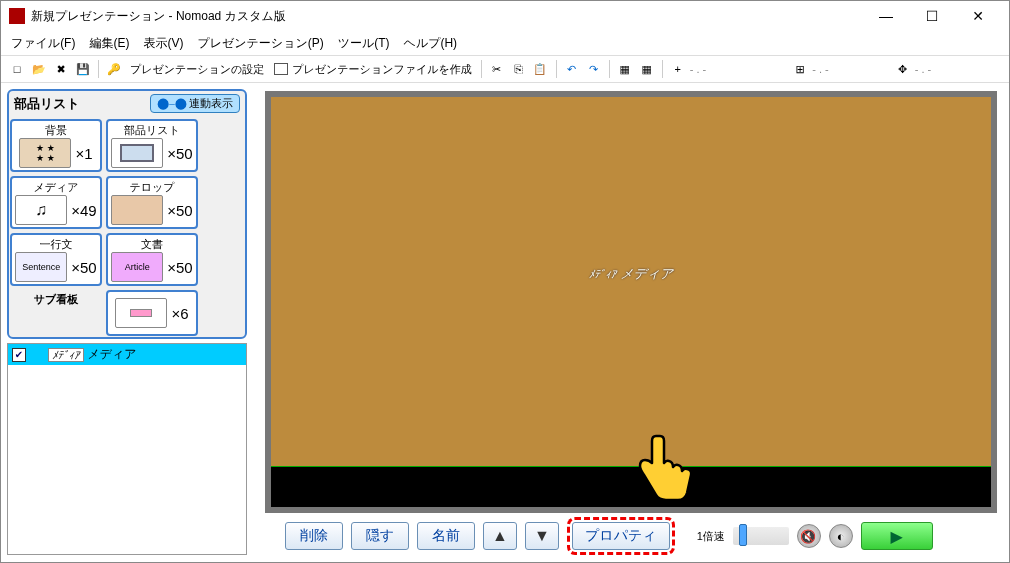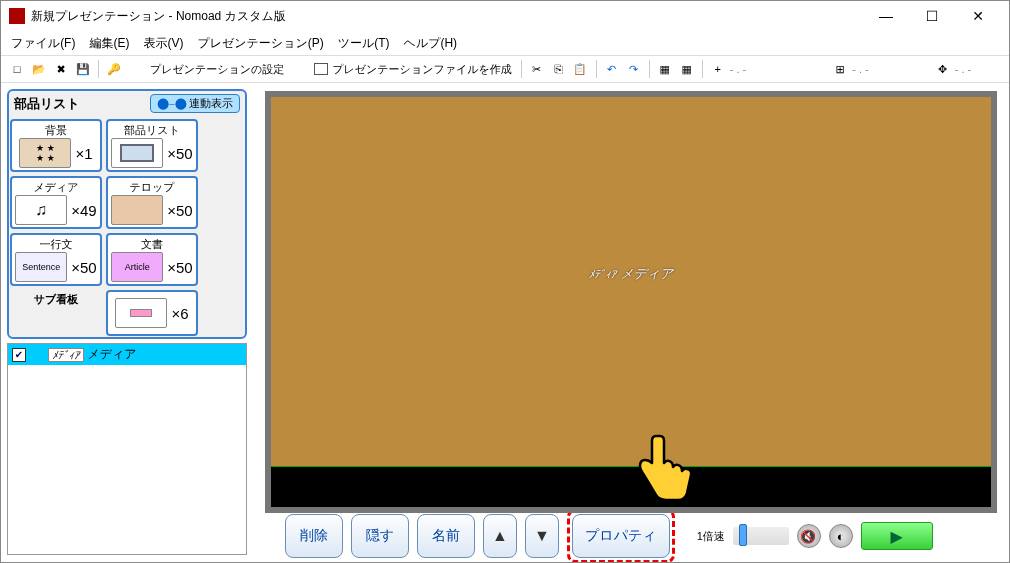--- a/index.html
+++ b/index.html
@@ -10,21 +10,21 @@
 .titlebar .title { font-size: 12px; flex: 1; }
 .titlebar .win-btns { display: flex; }
 .titlebar .win-btn { width: 46px; height: 30px; display: flex; align-items: center; justify-content: center; font-size: 14px; }
 
 .menubar { height: 24px; display: flex; align-items: center; padding: 0 4px; font-size: 12px; gap: 2px; }
 .menubar .menu-item { padding: 2px 6px; }
 
 .toolbar { height: 28px; display: flex; align-items: center; padding: 0 6px; gap: 2px; border-top: 1px solid #ddd; border-bottom: 1px solid #ddd; font-size: 11px; }
 .toolbar .tb-btn { width: 20px; height: 20px; display: flex; align-items: center; justify-content: center; }
 .toolbar .tb-sep { width: 1px; height: 18px; background: #ccc; margin: 0 3px; }
-.toolbar .tb-text-btn { display: flex; align-items: center; gap: 4px; padding: 0 4px; height: 22px; margin-left: 20px; }
+.toolbar .tb-text-btn { display: flex; align-items: center; gap: 4px; padding: 0 4px; height: 22px; }
 
 .main { display: flex; height: 478px; }
 
 .left-panel { width: 252px; padding: 6px; display: flex; flex-direction: column; gap: 4px; }
 
 .parts-box { border: 2px solid #4080d0; border-radius: 6px; background: #f0f0f0; padding: 1px; }
 .parts-header { display: flex; align-items: center; justify-content: space-between; padding: 2px 4px; margin-bottom: 4px; }
 .parts-title { font-weight: bold; font-size: 13px; }
 .link-badge { background: #b0e0ff; border: 1px solid #3080c0; border-radius: 4px; padding: 1px 6px; font-size: 11px; display: flex; align-items: center; gap: 2px; }
 
@@ -43,21 +43,21 @@
 
 .right-panel { flex: 1; padding: 8px 12px; display: flex; flex-direction: column; gap: 6px; }
 
 .canvas-wrap { flex: 1; border: 6px solid #777; background: #1a1a1a; position: relative; display: flex; flex-direction: column; }
 .canvas-body { flex: 1; background: #bd8b3d; border-bottom: 1px solid #0a0; position: relative; }
 .canvas-footer { height: 40px; background: #000; }
 .media-tag { position: absolute; left: 50%; top: 48%; transform: translate(-50%,-50%); color: #ffe; font-style: italic; font-size: 13px; display: flex; align-items: baseline; gap: 4px; text-shadow: 0 0 2px #003; }
 .media-tag .small { font-size: 11px; }
 
 .bottom-bar { height: 34px; display: flex; align-items: center; gap: 8px; padding: 0 20px; }
-.btn { background: linear-gradient(#fdfdff,#dce8f5); border: 1px solid #6a8fb5; border-radius: 8px; height: 44px; padding: 0 12px; font-size: 14px; color: #0040a0; display: flex; align-items: center; justify-content: center; min-width: 58px; }
+.btn { background: linear-gradient(#fdfdff,#dce8f5); border: 1px solid #6a8fb5; border-radius: 3px; height: 28px; padding: 0 12px; font-size: 14px; color: #0040a0; display: flex; align-items: center; justify-content: center; min-width: 58px; }
 .btn.icon { min-width: 34px; padding: 0; font-size: 16px; color: #333; }
 .prop-highlight { border: 3px dashed #e00; border-radius: 8px; padding: 2px; }
 .speed-label { font-size: 11px; }
 .speed-slider { width: 56px; height: 18px; background: linear-gradient(#eee,#ddd); position: relative; border-radius: 2px; }
 .speed-slider .thumb { position: absolute; left: 6px; top: -3px; width: 8px; height: 22px; background: #4fa7ff; border: 1px solid #2a6fb0; border-radius: 2px; }
 
 .play-btn { width: 72px; height: 28px; background: linear-gradient(#8cff8c,#39d039); border: 1px solid #2a9a2a; border-radius: 3px; display: flex; align-items: center; justify-content: center; }
 .round-icon { width: 24px; height: 24px; border-radius: 50%; background: radial-gradient(#eee,#aaa); border: 1px solid #888; display: flex; align-items: center; justify-content: center; font-size: 13px; }
 
 .hand-cursor { position: absolute; left: 625px; top: 425px; width: 70px; height: 90px; z-index: 50; pointer-events: none; }

